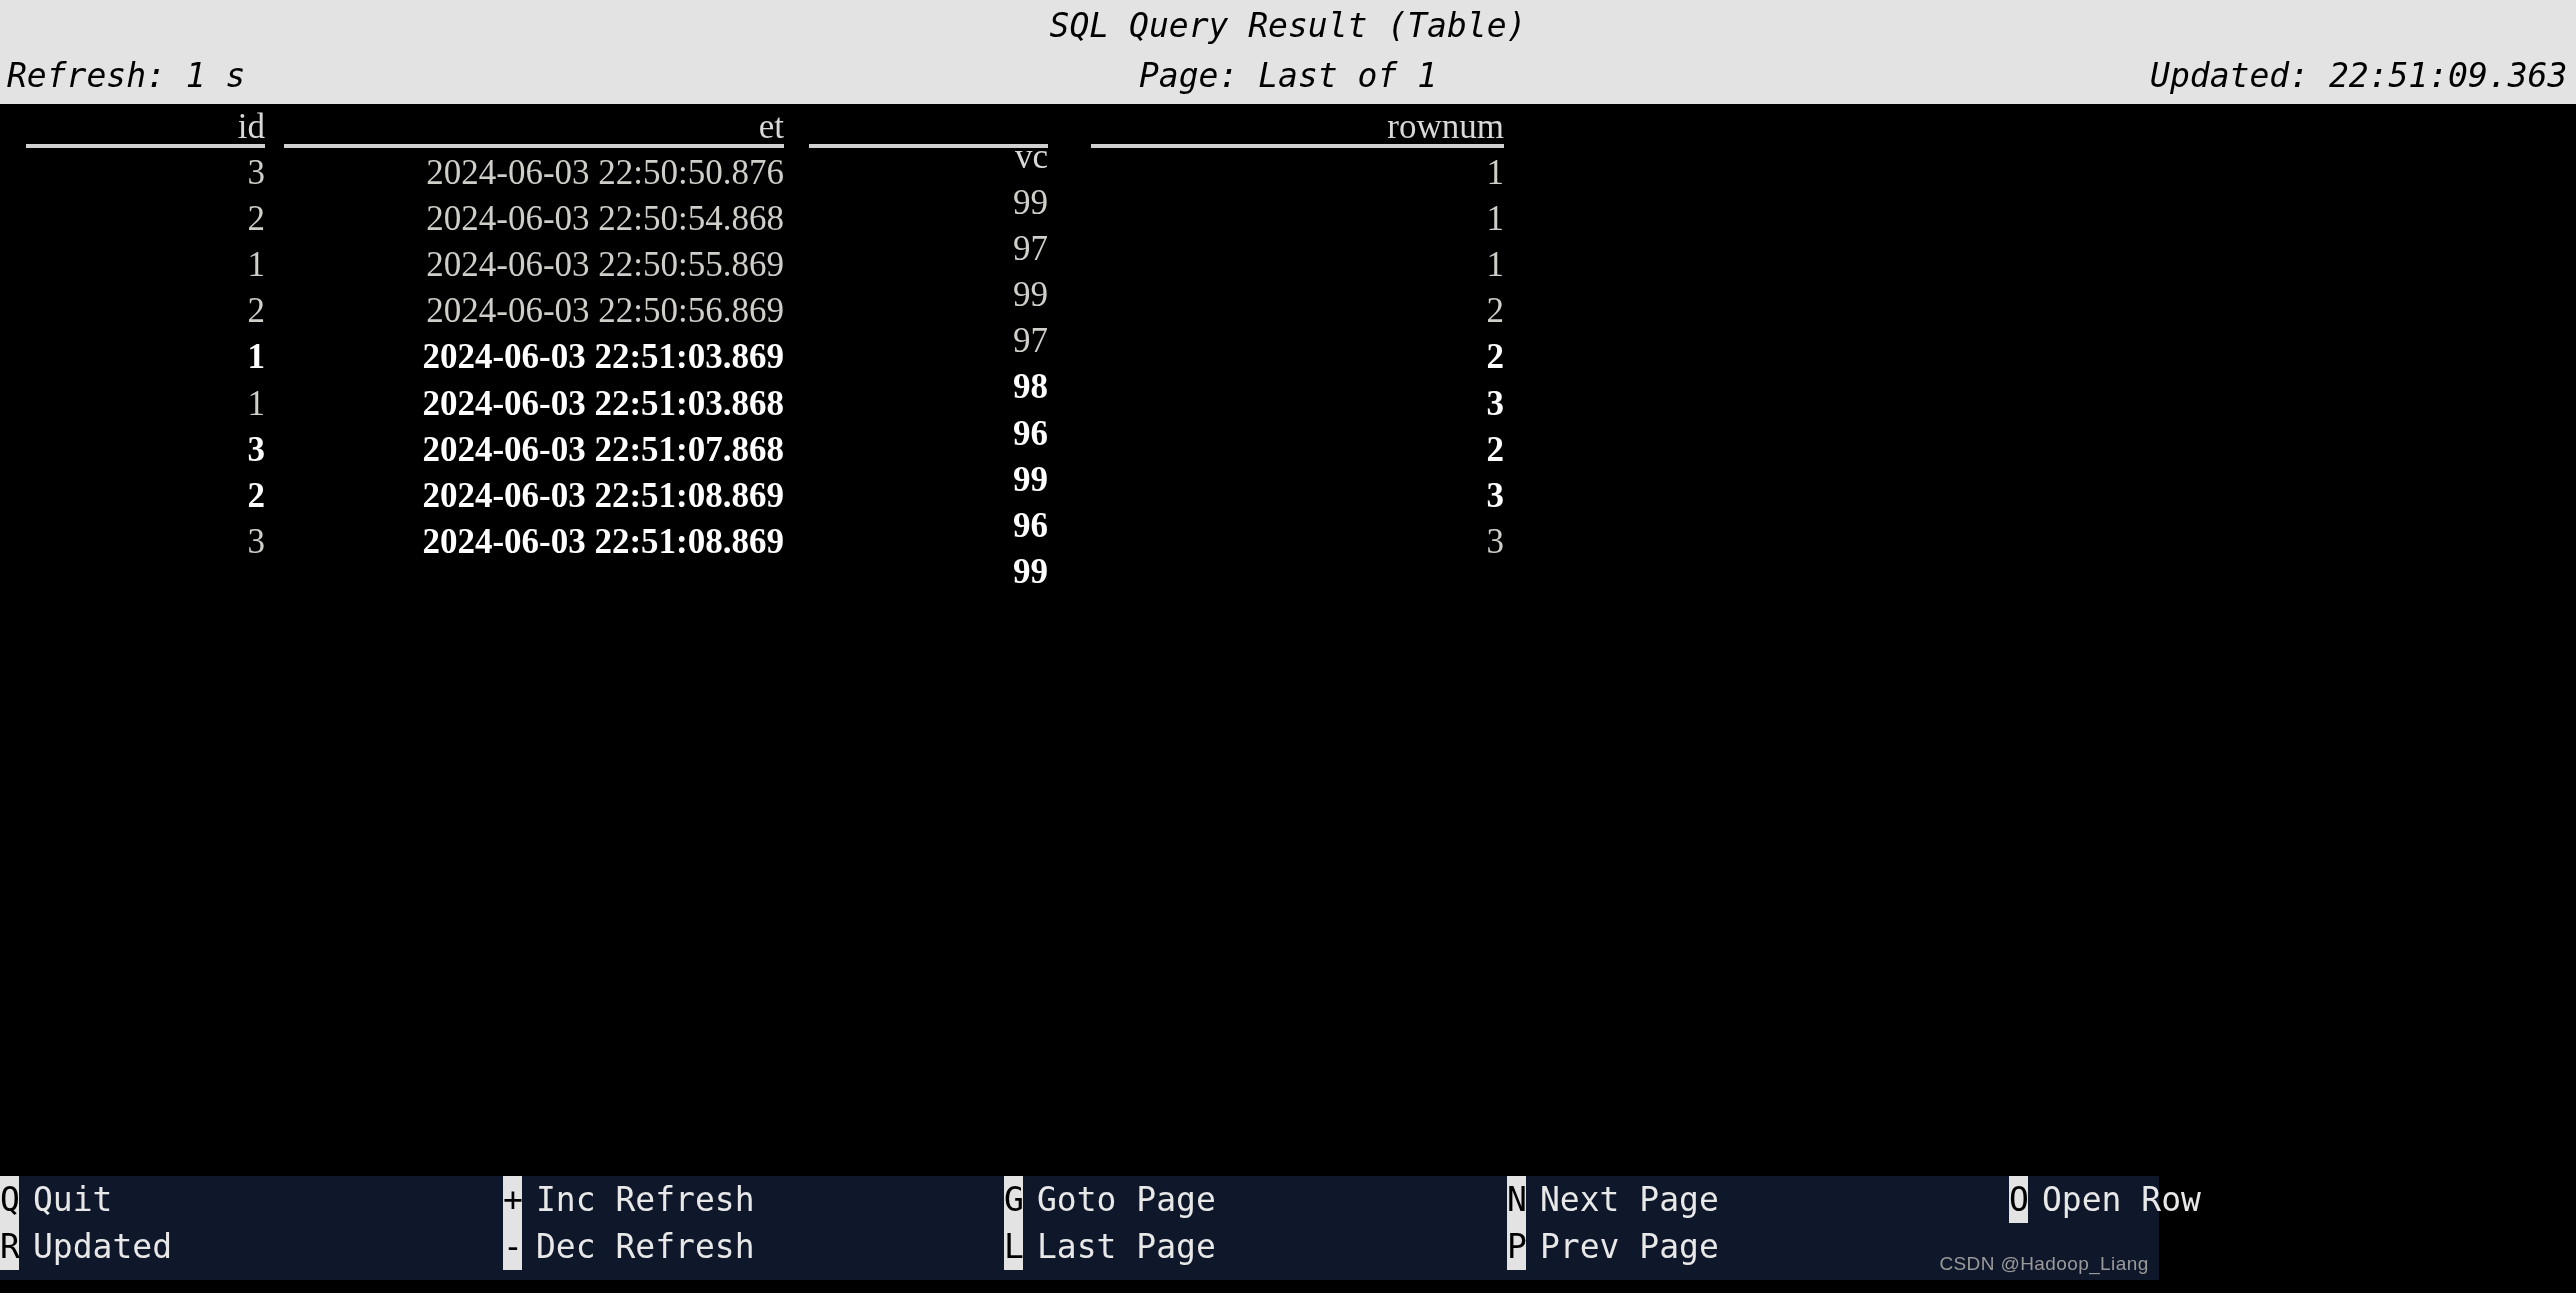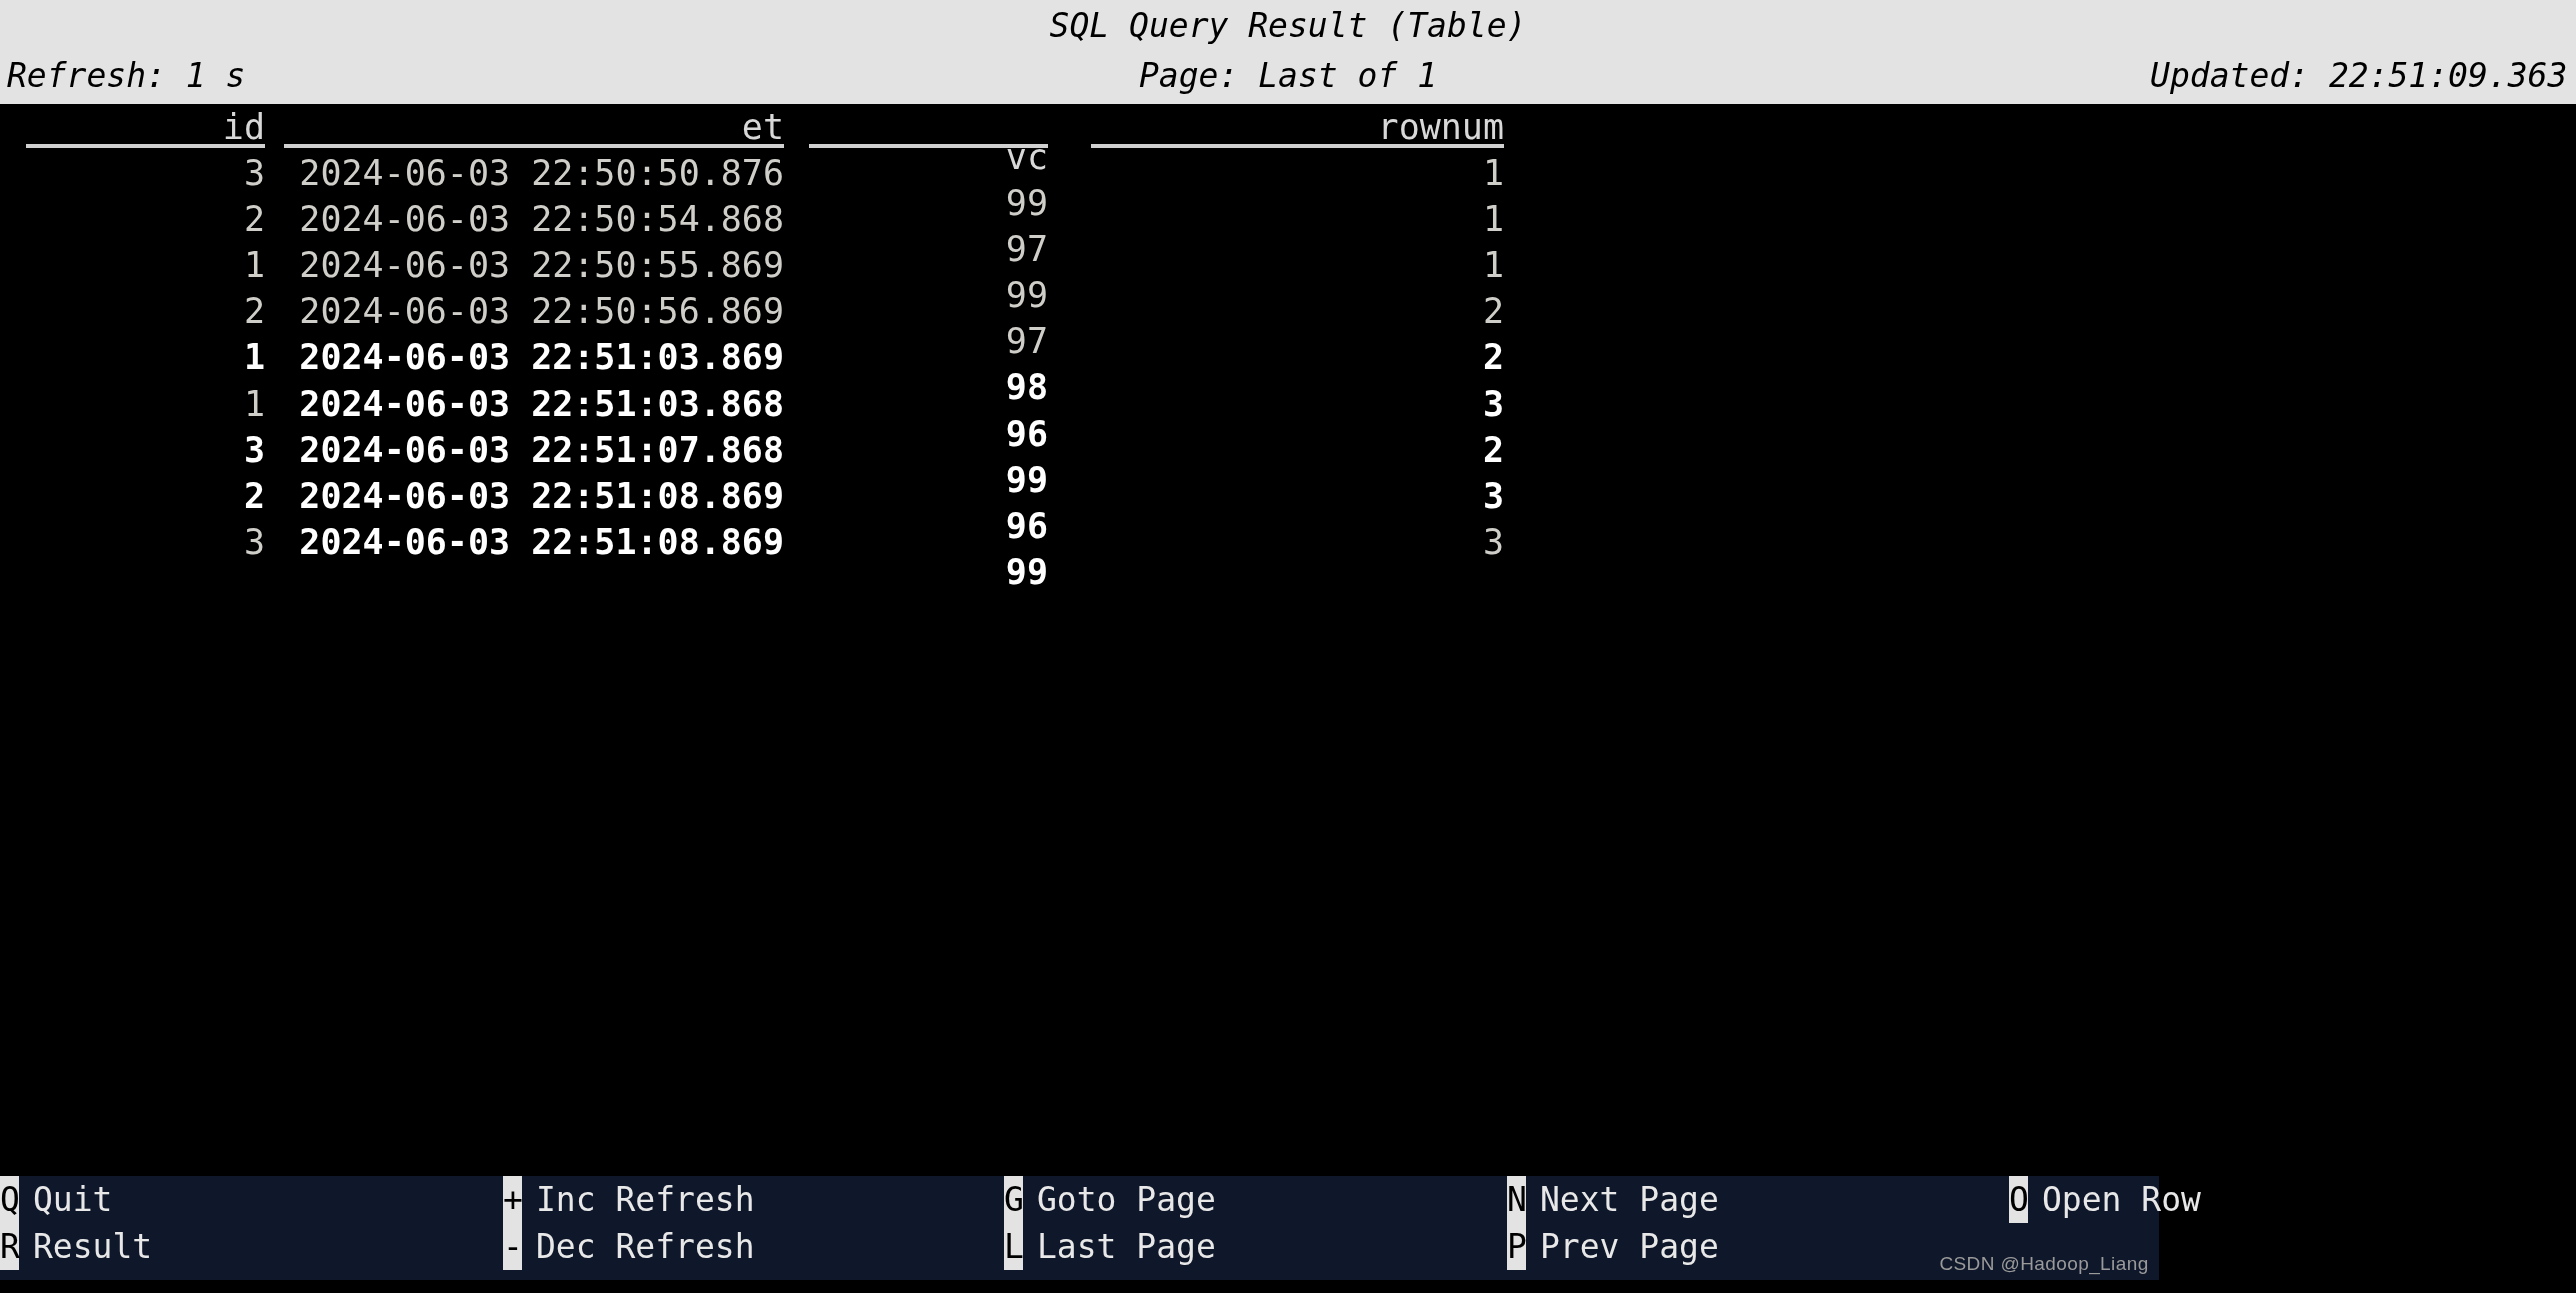--- a/index.html
+++ b/index.html
@@ -58,20 +58,21 @@
 
   
   #table-region {
     position: absolute;
     left: 0;
     top: 104px;
     width: 2576px;
     height: 1026px;
     background: #000000;
     color: #d8d8d8;
+    font-family: Liberation Serif, serif;
   }
 
   .trow {
     position: absolute;
     left: 0;
     width: 2576px;
     height: 46px;
     line-height: 46px;
     font-size: 35px;
     white-space: pre;
@@ -198,21 +199,21 @@
       <div class="trow data-row" style="top: 323px;"><span class="cell c-id bold">3</span><span class="cell c-et bold">2024-06-03 22:51:07.868</span><span class="cell c-vc bold">99</span><span class="cell c-rownum bold">2</span></div>
       <div class="trow data-row" style="top: 369px;"><span class="cell c-id bold">2</span><span class="cell c-et bold">2024-06-03 22:51:08.869</span><span class="cell c-vc bold">96</span><span class="cell c-rownum bold">3</span></div>
       <div class="trow data-row" style="top: 415px;"><span class="cell c-id">3</span><span class="cell c-et bold">2024-06-03 22:51:08.869</span><span class="cell c-vc bold">99</span><span class="cell c-rownum">3</span></div>
     </div>
 </div>
 
 <div id="helpbar">
   <div id="help-columns">
       <div class="help-col" style="left: 0px;">
         <div class="help-entry he-row0"><span class="keycap">Q</span><span class="keylabel">Quit</span></div>
-        <div class="help-entry he-row1"><span class="keycap">R</span><span class="keylabel">Result</span></div>
+        <div class="help-entry he-row1"><span class="keycap">R</span><span class="keylabel">Updated</span></div>
       </div>
       <div class="help-col" style="left: 503px;">
         <div class="help-entry he-row0"><span class="keycap">+</span><span class="keylabel">Inc Refresh</span></div>
         <div class="help-entry he-row1"><span class="keycap">-</span><span class="keylabel">Dec Refresh</span></div>
       </div>
       <div class="help-col" style="left: 1004px; padding-left: 28px;">
         <div class="help-entry he-row0"><span class="keycap">G</span><span class="keylabel">Goto Page</span></div>
         <div class="help-entry he-row1"><span class="keycap">L</span><span class="keylabel">Last Page</span></div>
       </div>
       <div class="help-col" style="left: 1507px;">

